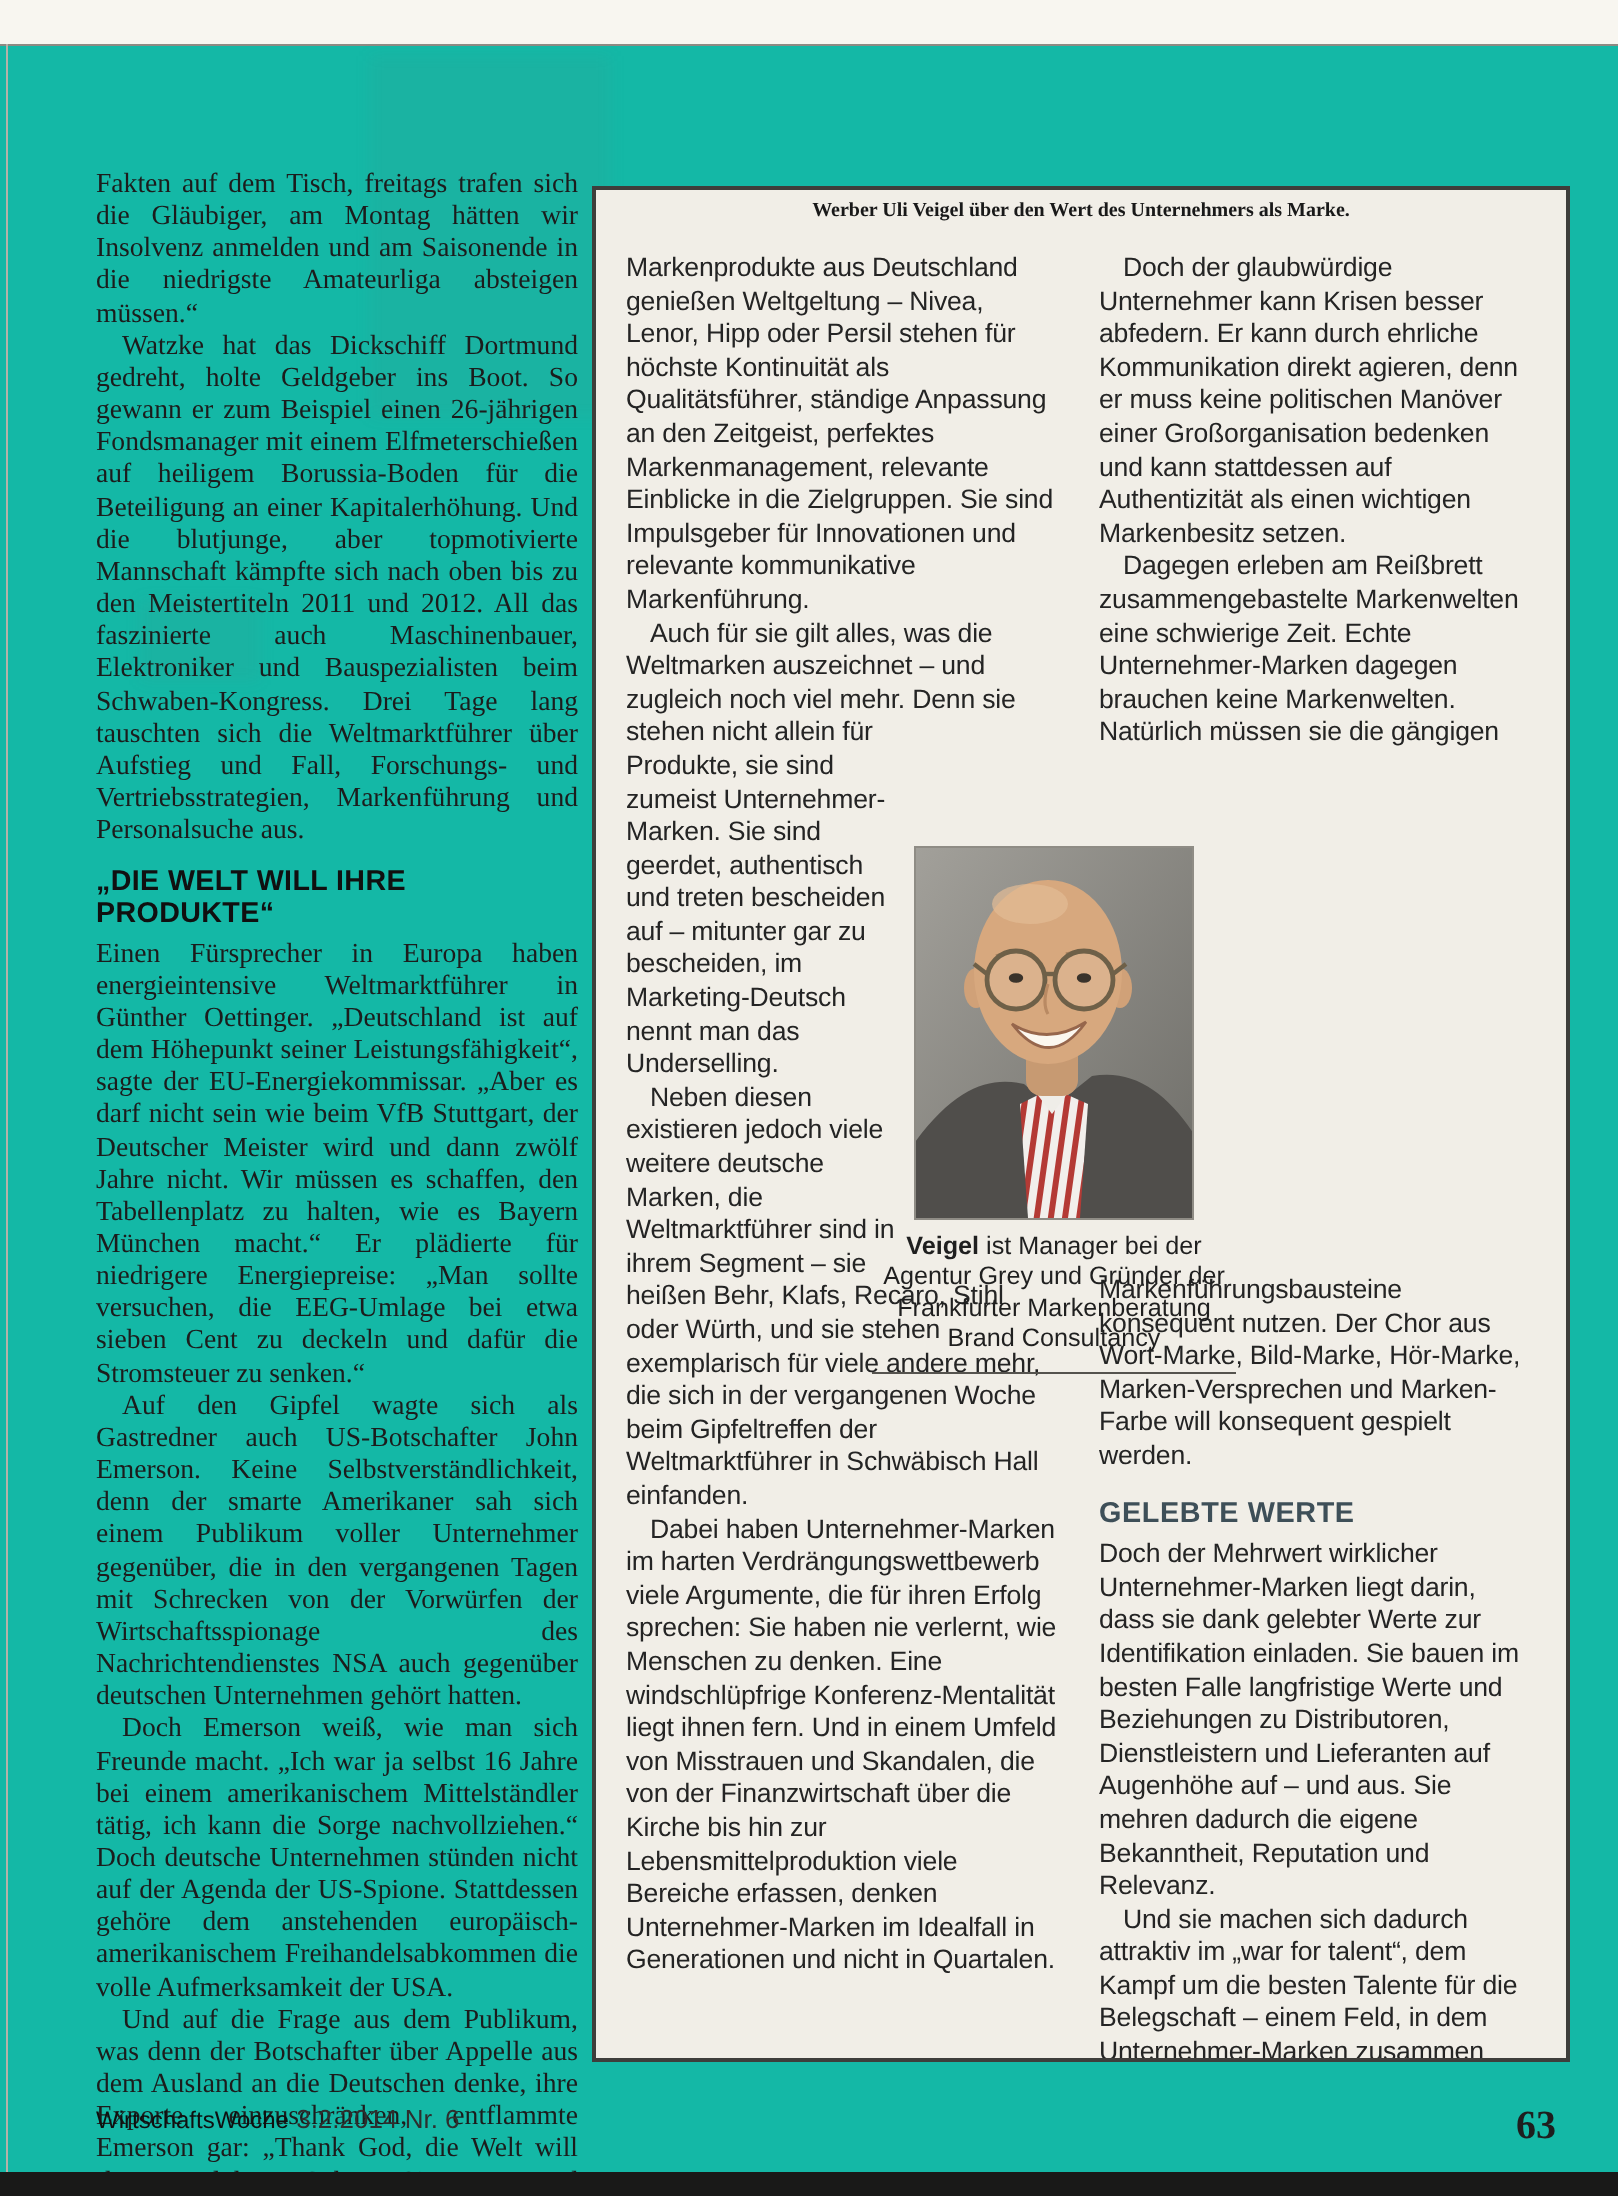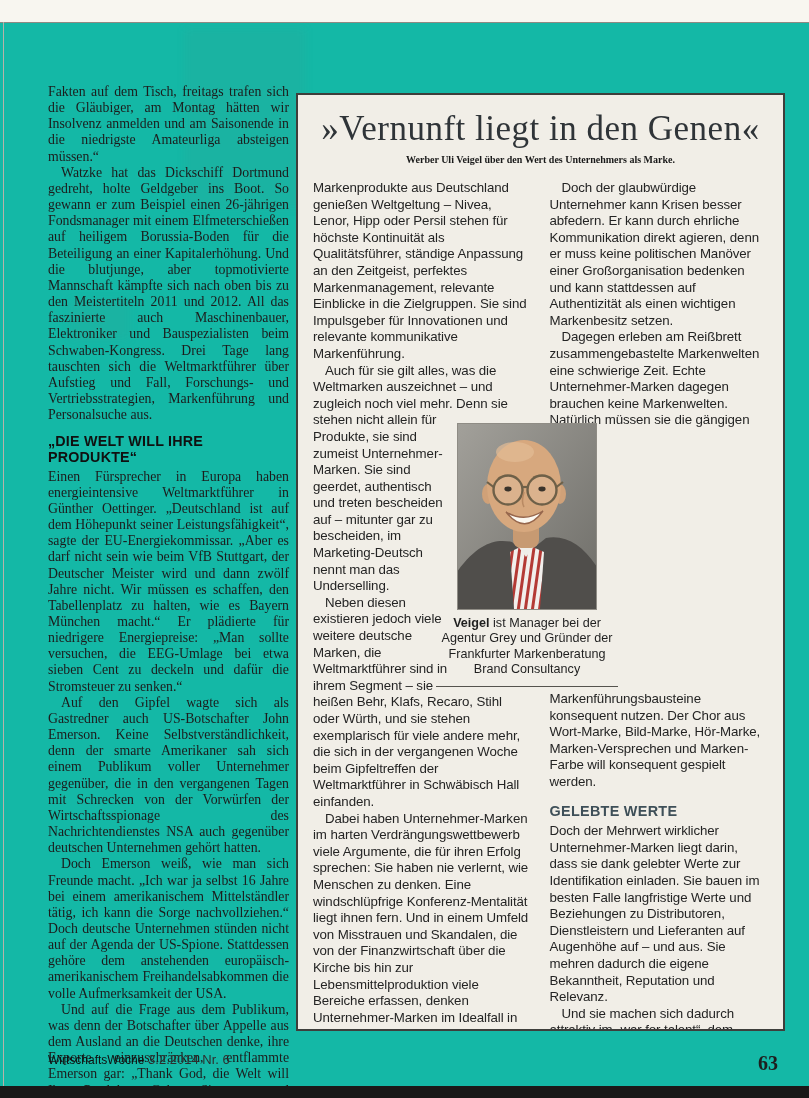--- a/index.html
+++ b/index.html
@@ -71,21 +71,20 @@
     <p class="ind">Watzke hat das Dickschiff Dortmund gedreht, holte Geldgeber ins Boot. So gewann er zum Beispiel einen 26-jährigen Fondsmanager mit einem Elfmeterschießen auf heiligem Borussia-Boden für die Beteiligung an einer Kapitalerhöhung. Und die blutjunge, aber topmotivierte Mannschaft kämpfte sich nach oben bis zu den Meistertiteln 2011 und 2012. All das faszinierte auch Maschinenbauer, Elektroniker und Bauspezialisten beim Schwaben-Kongress. Drei Tage lang tauschten sich die Weltmarktführer über Aufstieg und Fall, Forschungs- und Vertriebsstrategien, Markenführung und Personalsuche aus.</p>
     <div class="lc-heading">„DIE WELT WILL IHRE PRODUKTE“</div>
     <p>Einen Fürsprecher in Europa haben energieintensive Weltmarktführer in Günther Oettinger. „Deutschland ist auf dem Höhepunkt seiner Leistungsfähigkeit“, sagte der EU-Energiekommissar. „Aber es darf nicht sein wie beim VfB Stuttgart, der Deutscher Meister wird und dann zwölf Jahre nicht. Wir müssen es schaffen, den Tabellenplatz zu halten, wie es Bayern München macht.“ Er plädierte für niedrigere Energiepreise: „Man sollte versuchen, die EEG-Umlage bei etwa sieben Cent zu deckeln und dafür die Stromsteuer zu senken.“</p>
     <p class="ind">Auf den Gipfel wagte sich als Gastredner auch US-Botschafter John Emerson. Keine Selbstverständlichkeit, denn der smarte Amerikaner sah sich einem Publikum voller Unternehmer gegenüber, die in den vergangenen Tagen mit Schrecken von der Vorwürfen der Wirtschaftsspionage des Nachrichtendienstes NSA auch gegenüber deutschen Unternehmen gehört hatten.</p>
     <p class="ind">Doch Emerson weiß, wie man sich Freunde macht. „Ich war ja selbst 16 Jahre bei einem amerikanischem Mittelständler tätig, ich kann die Sorge nachvollziehen.“ Doch deutsche Unternehmen stünden nicht auf der Agenda der US-Spione. Stattdessen gehöre dem anstehenden europäisch-amerikanischem Freihandelsabkommen die volle Aufmerksamkeit der USA.</p>
     <p class="ind"><span>Und auf die Frage aus dem Publikum, was denn der Botschafter über Appelle aus dem Ausland an die Deutschen denke, ihre Exporte einzuschränken, entflammte Emerson gar: „Thank God, die Welt will Ihre Produkte. Gehen Sie raus und verkaufen Sie noch mehr!“</span></p>
 
   </div>
 
   <div class="ibox">
-    <div class="i-headline">»Vernunft liegt in den Genen«</div>
     <div class="i-subhead">Werber Uli Veigel über den Wert des Unternehmers als Marke.</div>
 
     <div class="i-cols">
       <div class="i-col">
         <div class="push-r"></div>
         <div class="block-r"></div>
         <p>Markenprodukte aus Deutschland genießen Weltgeltung – Nivea, Lenor, Hipp oder Persil stehen für höchste Kontinuität als Qualitätsführer, ständige Anpassung an den Zeitgeist, perfektes Markenmanagement, relevante Einblicke in die Zielgruppen. Sie sind Impulsgeber für Innovationen und relevante kommunikative Markenführung.</p>
         <p class="ind">Auch für sie gilt alles, was die Weltmarken auszeichnet – und zugleich noch viel mehr. Denn sie stehen nicht allein für Produkte, sie sind zumeist Unternehmer-Marken. Sie sind geerdet, authentisch und treten bescheiden auf – mitunter gar zu bescheiden, im Marketing-Deutsch nennt man das Underselling.</p>
         <p class="ind">Neben diesen existieren jedoch viele weitere deutsche Marken, die Weltmarktführer sind in ihrem Segment – sie heißen Behr, Klafs, Recaro, Stihl oder Würth, und sie stehen exemplarisch für viele andere mehr, die sich in der vergangenen Woche beim Gipfeltreffen der Weltmarktführer in Schwäbisch Hall einfanden.</p>
         <p class="ind">Dabei haben Unternehmer-Marken im harten Verdrängungswettbewerb viele Argumente, die für ihren Erfolg sprechen: Sie haben nie verlernt, wie Menschen zu denken. Eine windschlüpfrige Konferenz-Mentalität liegt ihnen fern. Und in einem Umfeld von Misstrauen und Skandalen, die von der Finanzwirtschaft über die Kirche bis hin zur Lebensmittelproduktion viele Bereiche erfassen, denken Unternehmer-Marken im Idealfall in Generationen und nicht in Quartalen.</p>

